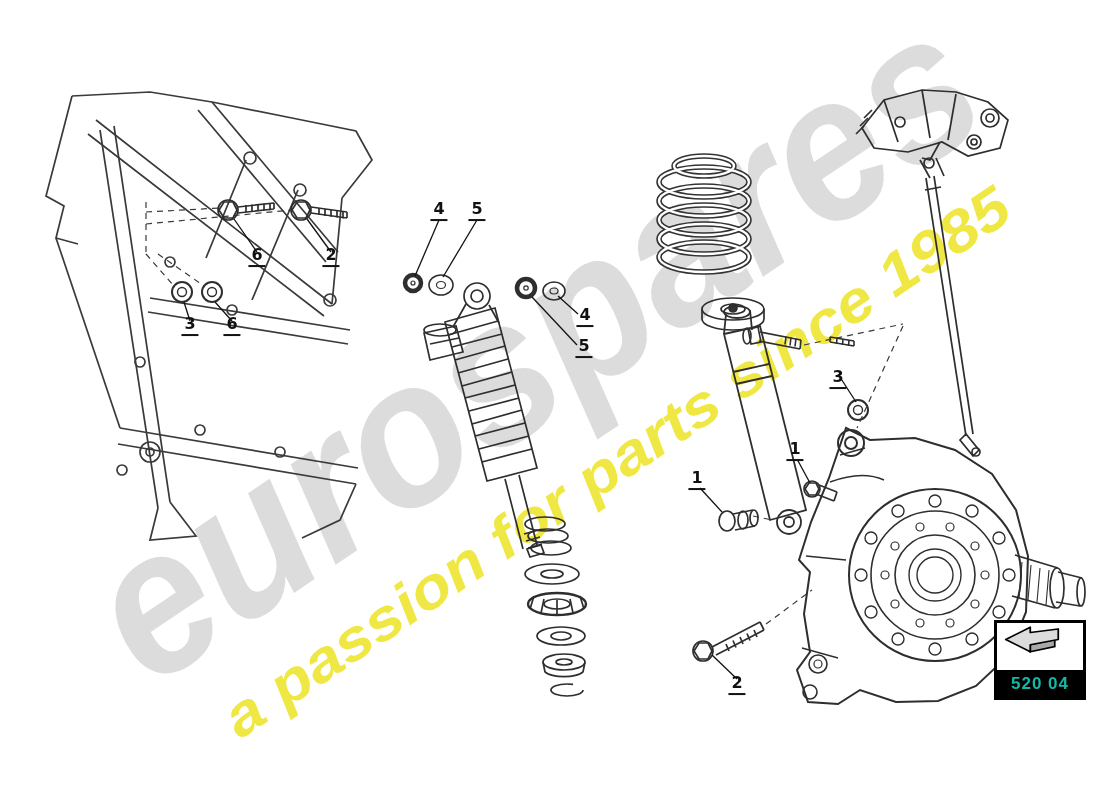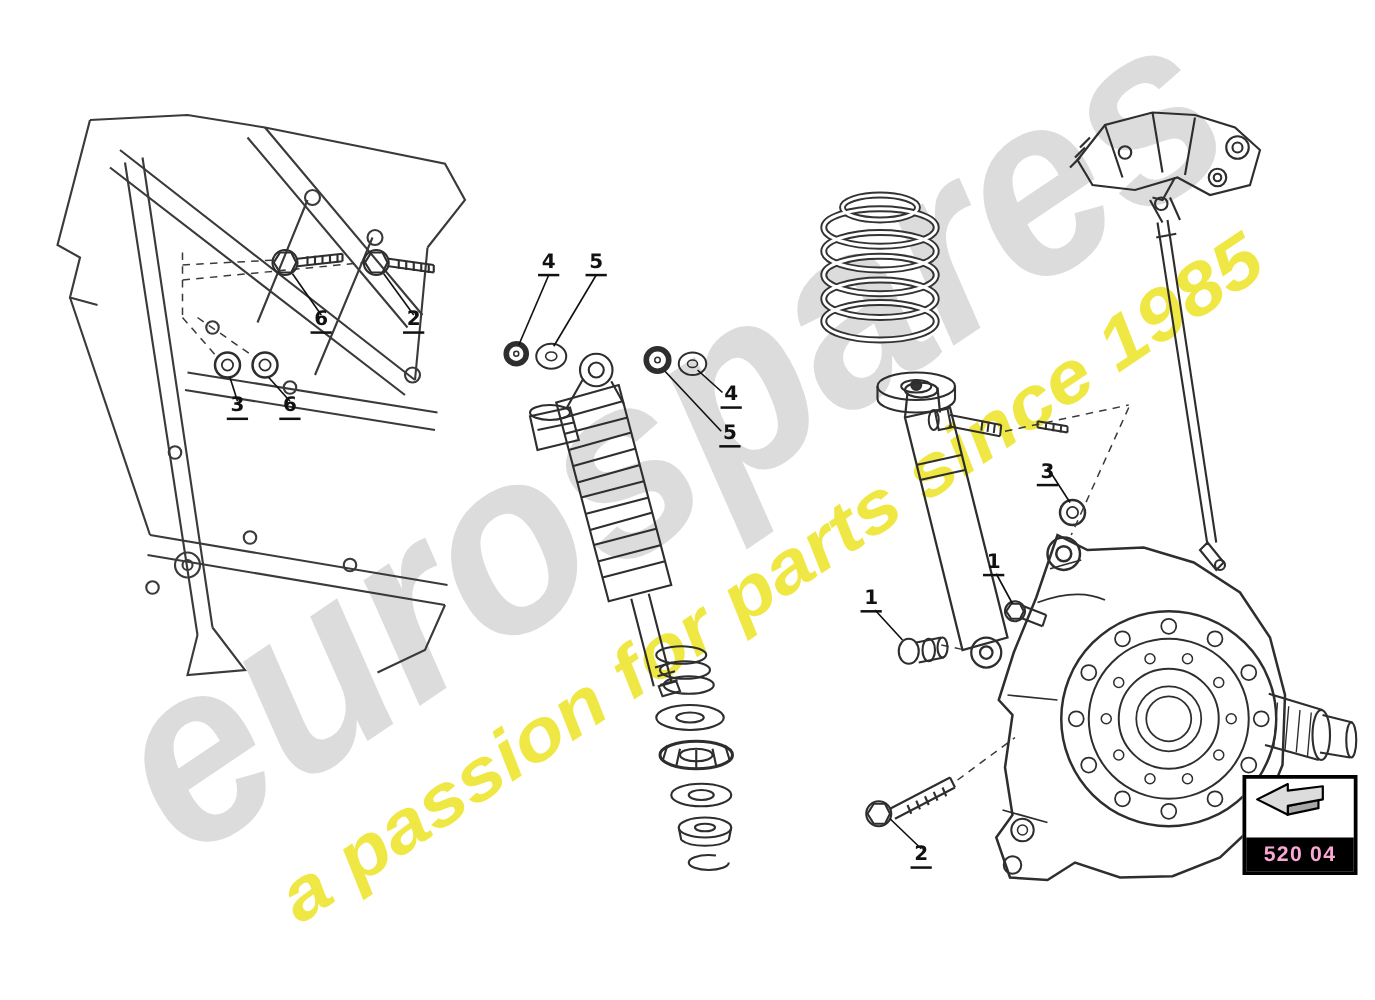--- a/index.html
+++ b/index.html
@@ -14,21 +14,21 @@
     font:bold 16px "DejaVu Sans",sans-serif;color:#111;
     border-bottom:2px solid #111;padding:0 3px 1px;line-height:1.1;
     pointer-events:auto;
   }
   .part-group-box{
     position:absolute;left:994px;top:620px;width:92px;height:80px;
     border:3px solid #000;background:#fff;display:flex;flex-direction:column;box-sizing:border-box;
   }
   .part-group-box .icon-area{flex:1;display:flex;align-items:center;justify-content:center;}
   .part-group-box .code-bar{
-    height:27px;background:#000;color:#f9a8d4;display:flex;align-items:center;justify-content:center;
+    height:27px;background:#000;color:#14b8a6;display:flex;align-items:center;justify-content:center;
     font:bold 17px "Liberation Sans",sans-serif;letter-spacing:1px;
   }
 </style>
 </head>
 <body>
 
 <div class="stage">
 
   <svg width="1100" height="800" viewBox="0 0 1100 800">
 

